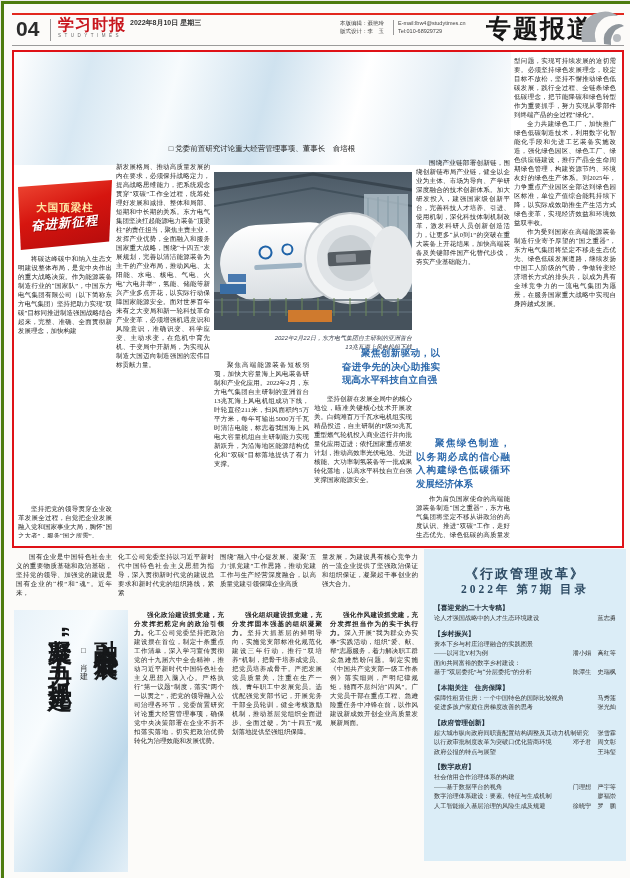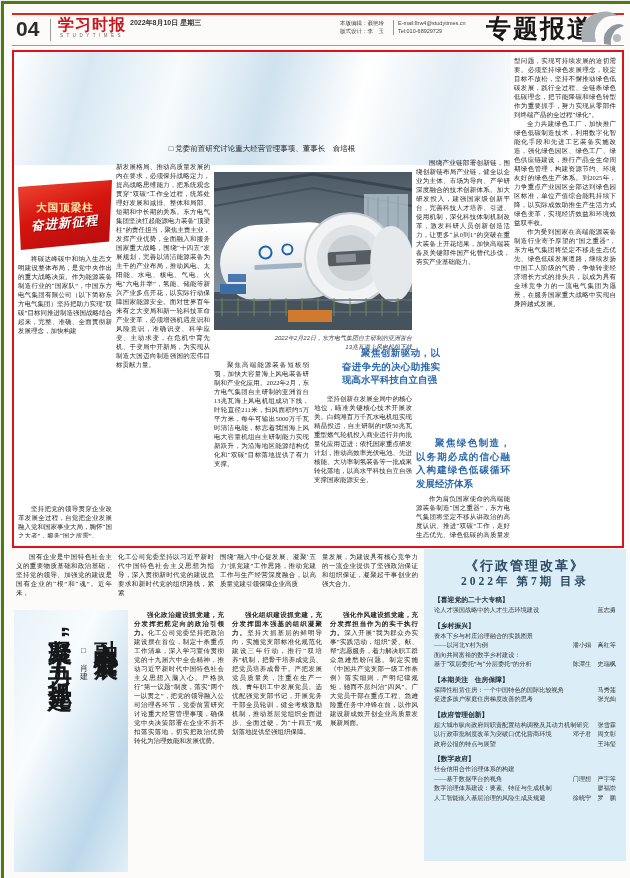--- a/index.html
+++ b/index.html
@@ -41,38 +41,38 @@
   
   .strip{top:548px;height:54px;width:96px;}
   .vtitle{left:10px;top:606px;width:114px;height:262px;
      background:linear-gradient(115deg,#e8f2f9 0%,#f8fcfe 35%,#bdd8ea 75%,#e3eff7 100%);
      writing-mode:vertical-rl;padding:10px 6px;box-sizing:border-box;}
   .vtitle-line{font:700 24px/32px "Liberation Sans",sans-serif;color:#16181a;letter-spacing:3px;margin:0;}
   .vtitle-author{font:400 8px/14px "Liberation Sans",sans-serif;color:#333;margin-top:26px;}
   .lead{font-weight:700;font-family:"Liberation Sans",sans-serif;}
   
   .toc{left:420px;top:545px;width:202px;height:312px;background:#dbedf7;box-sizing:border-box;
-     padding:8px 10px;overflow:hidden;}
+     padding:16px 10px;overflow:hidden;}
   .toc-title1{text-align:center;font:700 13px/17px "Liberation Serif",serif;color:#2c4a63;letter-spacing:2px;}
   .toc-title2{text-align:center;font:700 11.5px/15px "Liberation Serif",serif;color:#2c4a63;letter-spacing:3px;margin-bottom:0;}
   .toc-sec{margin-top:6px;}
   .toc-head{font:700 6.8px/10px "Liberation Sans",sans-serif;color:#24323d;}
   .toc-row{display:flex;justify-content:space-between;font:400 6.2px/9.5px "Liberation Serif",serif;color:#333;}
   .toc-row .t{text-align:left;}
   .toc-row .a{text-align:right;white-space:nowrap;margin-left:6px;}
 </style>
 </head>
 <body>
 
 <div class="page">
 
   <div class="abs topline"></div>
   <div class="abs pagenum">04</div>
   <div class="abs hdr-div" style="left:46px;top:15px;height:22px;"></div>
-  <div class="abs" style="left:54px;top:12px;text-align:center;">
+  <div class="abs" style="left:54px;top:12px;">
     <div class="masthead-cn">学习时报</div>
     <div class="masthead-en">STUDYTIMES</div>
   </div>
   <div class="abs hdr-date" style="left:126px;top:14px;">2022年8月10日 星期三</div>
   <div class="abs hdr-small" style="left:336px;top:15px;">
     <div>本版编辑：聂艳玲</div>
     <div>版式设计：李　玉</div>
   </div>
   <div class="abs hdr-div" style="left:389px;top:16px;height:15px;"></div>
   <div class="abs hdr-small" style="left:394px;top:15px;">

